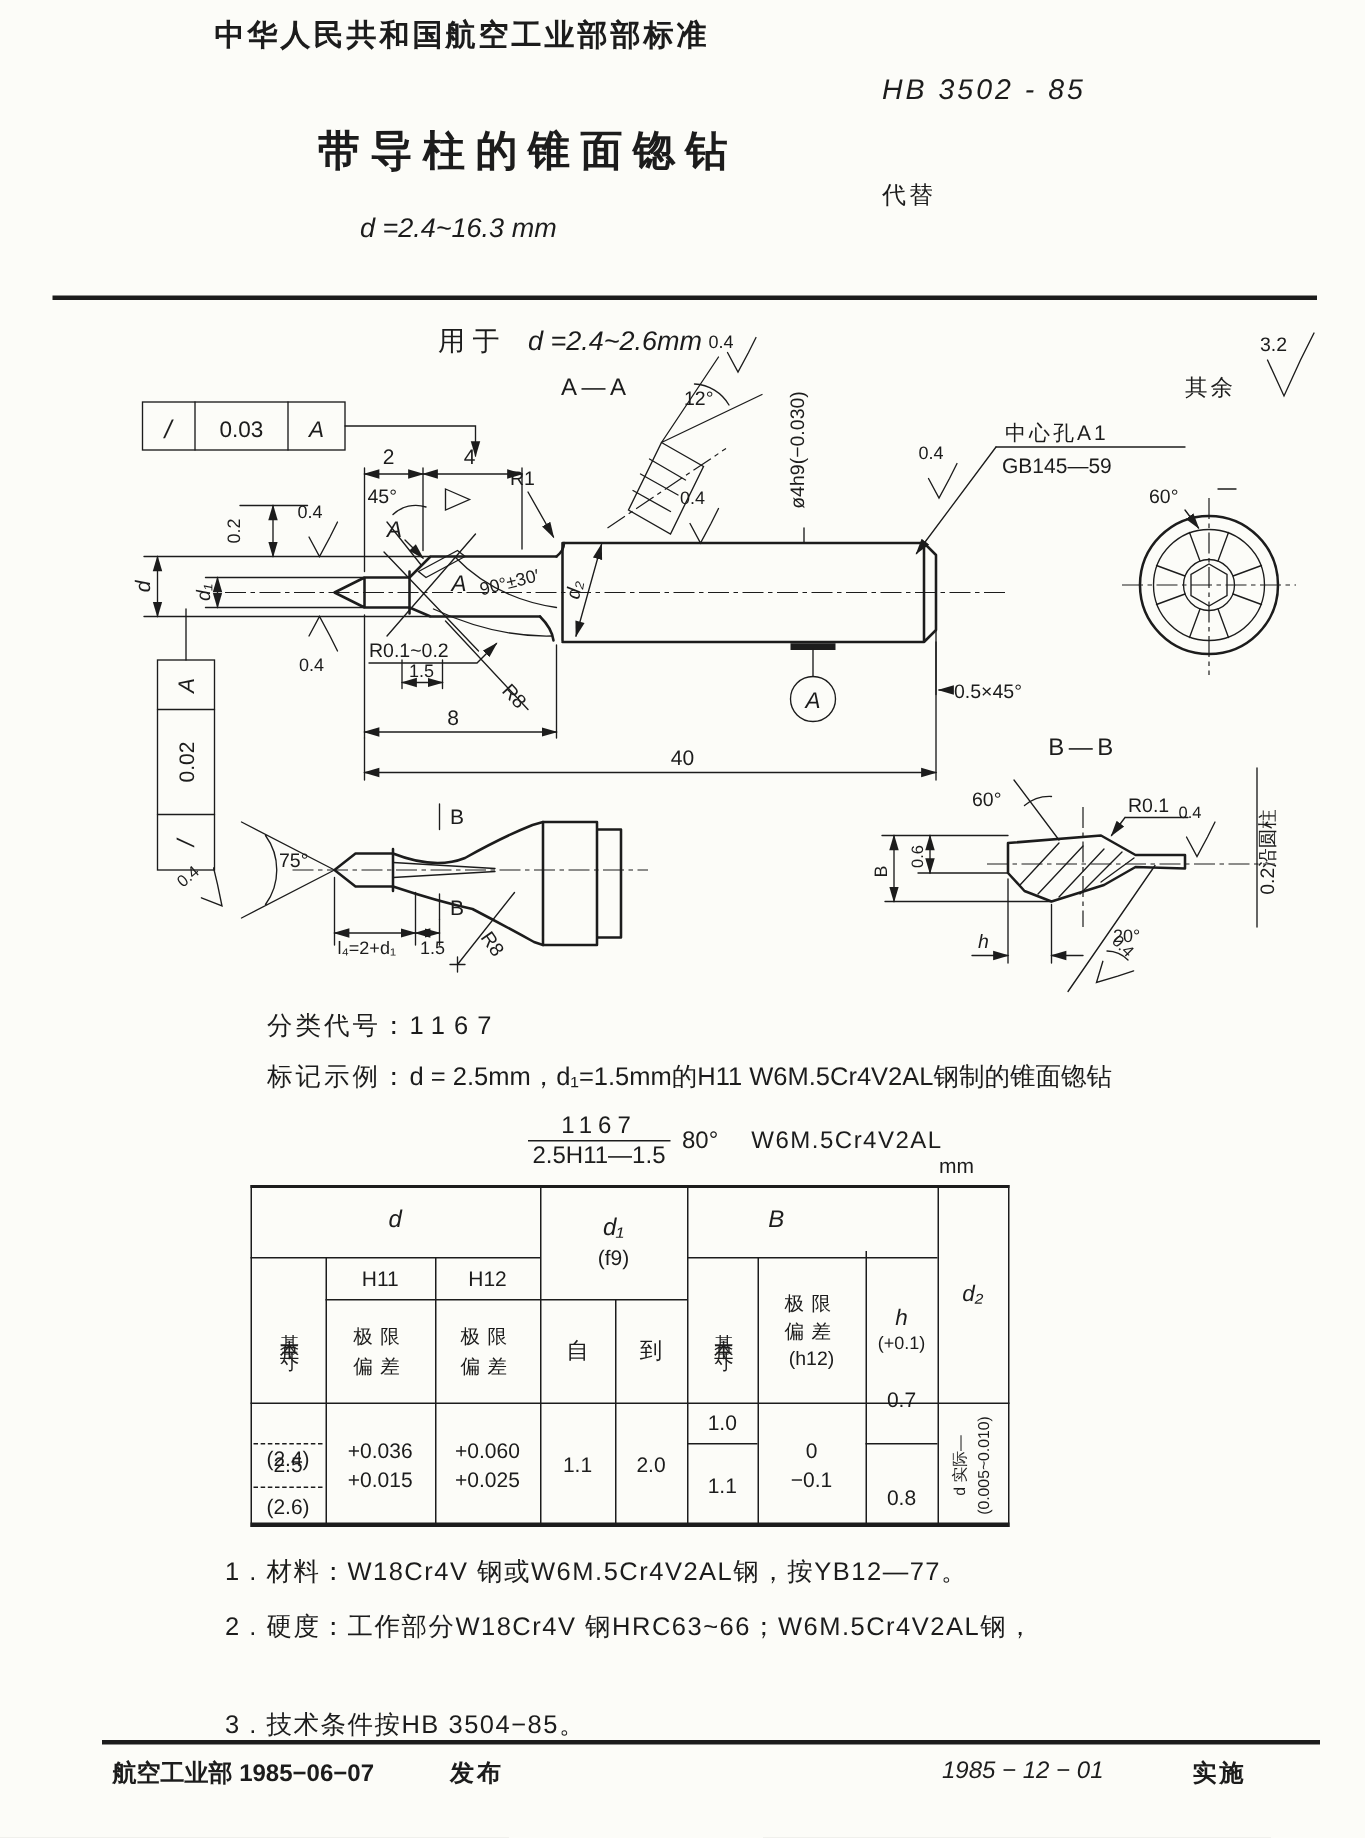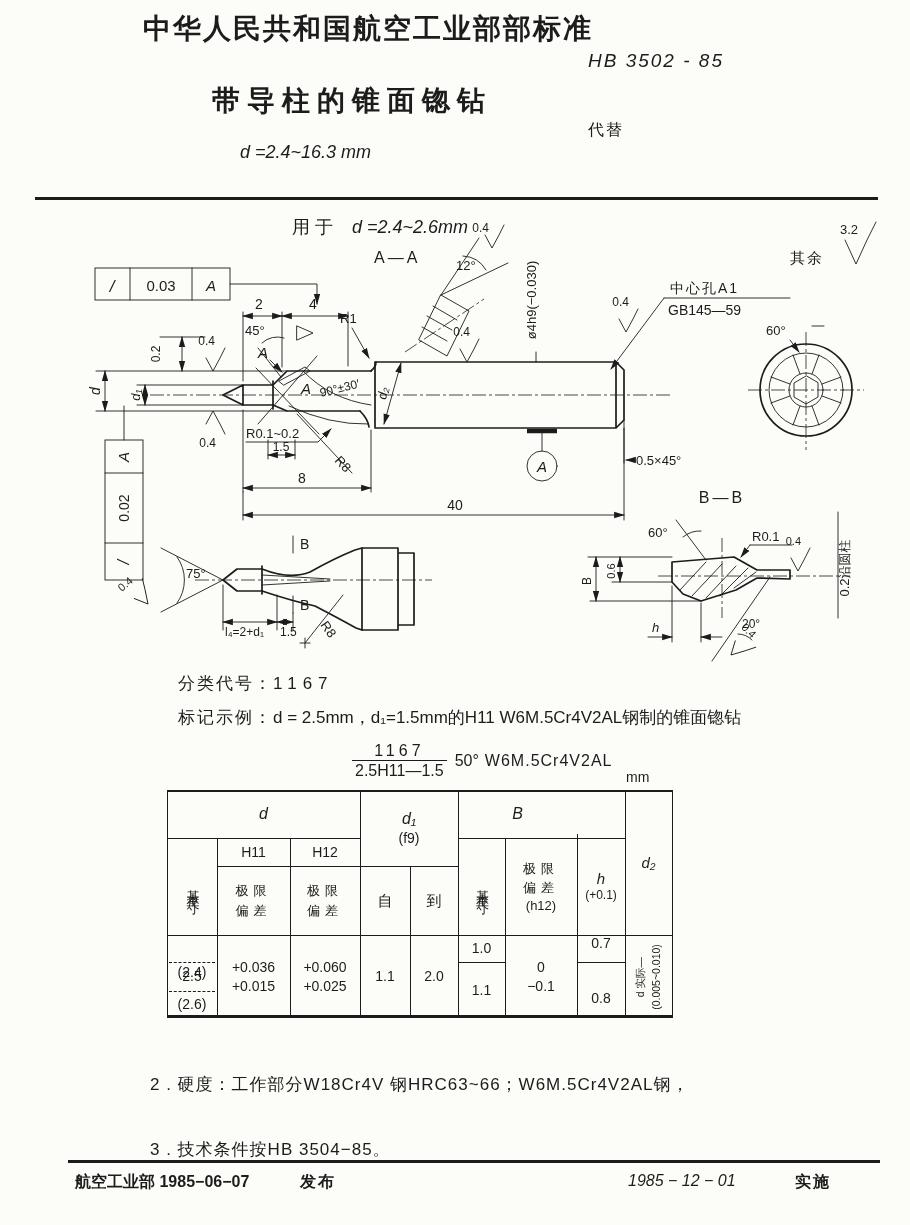--- a/index.html
+++ b/index.html
@@ -3,21 +3,21 @@
 <meta charset="utf-8">
 <style>
   html,body{margin:0;padding:0;background:#e8e8e4;}
   .page{position:relative;width:910px;height:1225px;margin:0 auto;background:#fcfcf8;
         font-family:"Liberation Sans","DejaVu Sans",sans-serif;color:#1c1c1c;overflow:hidden;}
   .abs{position:absolute;}
   .rule{position:absolute;background:#1c1c1c;}
   .hand{font-style:italic;}
   .b{font-weight:bold;}
   .ls2{letter-spacing:2px;} .ls7{letter-spacing:7px;} .f14{font-size:14px;} .f16{font-size:16px;} .f17{font-size:17px;}
-  .f18{font-size:18px;} .f19{font-size:19px;} .f20{font-size:28px;} .f26{font-size:28px;}
+  .f18{font-size:18px;} .f19{font-size:19px;} .f20{font-size:20px;} .f26{font-size:28px;}
   
   svg text{font-family:"Liberation Sans","DejaVu Sans",sans-serif;fill:#1c1c1c;}
   .ol{stroke:#1c1c1c;stroke-width:1.7;fill:none;stroke-linejoin:round;stroke-linecap:round;}
   .tl{stroke:#1c1c1c;stroke-width:0.9;fill:none;stroke-linecap:round;}
   .cl{stroke:#1c1c1c;stroke-width:0.8;fill:none;stroke-dasharray:14 3 3 3;}
   
   .tbl{position:absolute;left:167px;top:790px;width:506px;height:228px;}
   .tl-line{position:absolute;background:#1c1c1c;}
   .dashline{position:absolute;border-top:1.5px dashed #1c1c1c;}
   .cell{position:absolute;display:flex;align-items:center;justify-content:center;
@@ -253,22 +253,22 @@
     <span>分类代号：</span><span style="letter-spacing:6px;">1167</span>
   </div>
   <div class="abs f17" style="left:178px;top:706px;">
     <span class="ls2">标记示例：</span><span>d = 2.5mm，d₁=1.5mm的H11  W6M.5Cr4V2AL钢制的锥面锪钻</span>
   </div>
   <div class="abs f16" style="left:352px;top:742px;display:flex;align-items:center;">
     <span class="frac">
       <span class="top">1167</span>
       <span class="bot">2.5H11—1.5</span>
     </span>
-    <span style="margin-left:8px;">50°</span>
-    <span style="margin-left:6px;letter-spacing:1px;">W6M.5Cr4V2AL</span>
+    <span style="margin-left:8px;">80°</span>
+    <span style="margin-left:22px;letter-spacing:1px;">W6M.5Cr4V2AL</span>
   </div>
 
   <div class="abs f14" style="left:626px;top:769px;">mm</div>
   <div class="tbl">
 
     <div class="tl-line" style="left:0;top:0;width:506px;height:2px;"></div>
     <div class="tl-line" style="left:0;top:225px;width:506px;height:3px;"></div>
     <div class="tl-line" style="left:0;top:145px;width:506px;height:1px;"></div>
     <div class="tl-line" style="left:0;top:48px;width:193px;height:1px;"></div>
     <div class="tl-line" style="left:291px;top:48px;width:167px;height:1px;"></div>
@@ -328,28 +328,29 @@
       <span>+0.025</span>
     </div>
     <div class="cell" style="left:193px;top:145px;width:50px;height:83px;">1.1</div>
     <div class="cell" style="left:243px;top:145px;width:48px;height:83px;">2.0</div>
     <div class="cell" style="left:291px;top:145px;width:47px;height:27px;">1.0</div>
     <div class="cell" style="left:291px;top:172px;width:47px;height:56px;">1.1</div>
     <div class="cell" style="left:338px;top:145px;width:72px;height:83px;flex-direction:column;">
       <span>0</span>
       <span>−0.1</span>
     </div>
-    <div class="cell" style="left:410px;top:140px;width:48px;height:27px;">0.7</div>
+    <div class="cell" style="left:410px;top:130px;width:48px;height:27px;">0.7</div>
     <div class="cell" style="left:410px;top:172px;width:48px;height:73px;">0.8</div>
     <div class="cell rot90" style="left:427px;top:164px;width:110px;height:46px;flex-direction:column;font-size:10.5px;line-height:1.5;">
       <span>d 实际—</span>
       <span>(0.005~0.010)</span>
     </div>
   </div>
 
+  <div class="abs f17" style="left:150px;top:1036px;letter-spacing:1px;">1 . 材料：W18Cr4V 钢或W6M.5Cr4V2AL钢，按YB12—77。</div>
   <div class="abs f17" style="left:150px;top:1073px;letter-spacing:1px;">2 . 硬度：工作部分W18Cr4V 钢HRC63~66；W6M.5Cr4V2AL钢，</div>
   <div class="abs f17" style="left:150px;top:1138px;letter-spacing:1px;">3 . 技术条件按HB 3504−85。</div>
 
   <div class="rule" style="left:68px;top:1160px;width:812px;height:3px;"></div>
   <div class="abs f16 b" style="left:75px;top:1172px;">航空工业部  1985−06−07</div>
   <div class="abs f16 b ls2" style="left:300px;top:1172px;">发布</div>
   <div class="abs f16 hand" style="left:628px;top:1172px;">1985 − 12 − 01</div>
   <div class="abs f16 b ls2" style="left:795px;top:1172px;">实施</div>
 
 </div>

